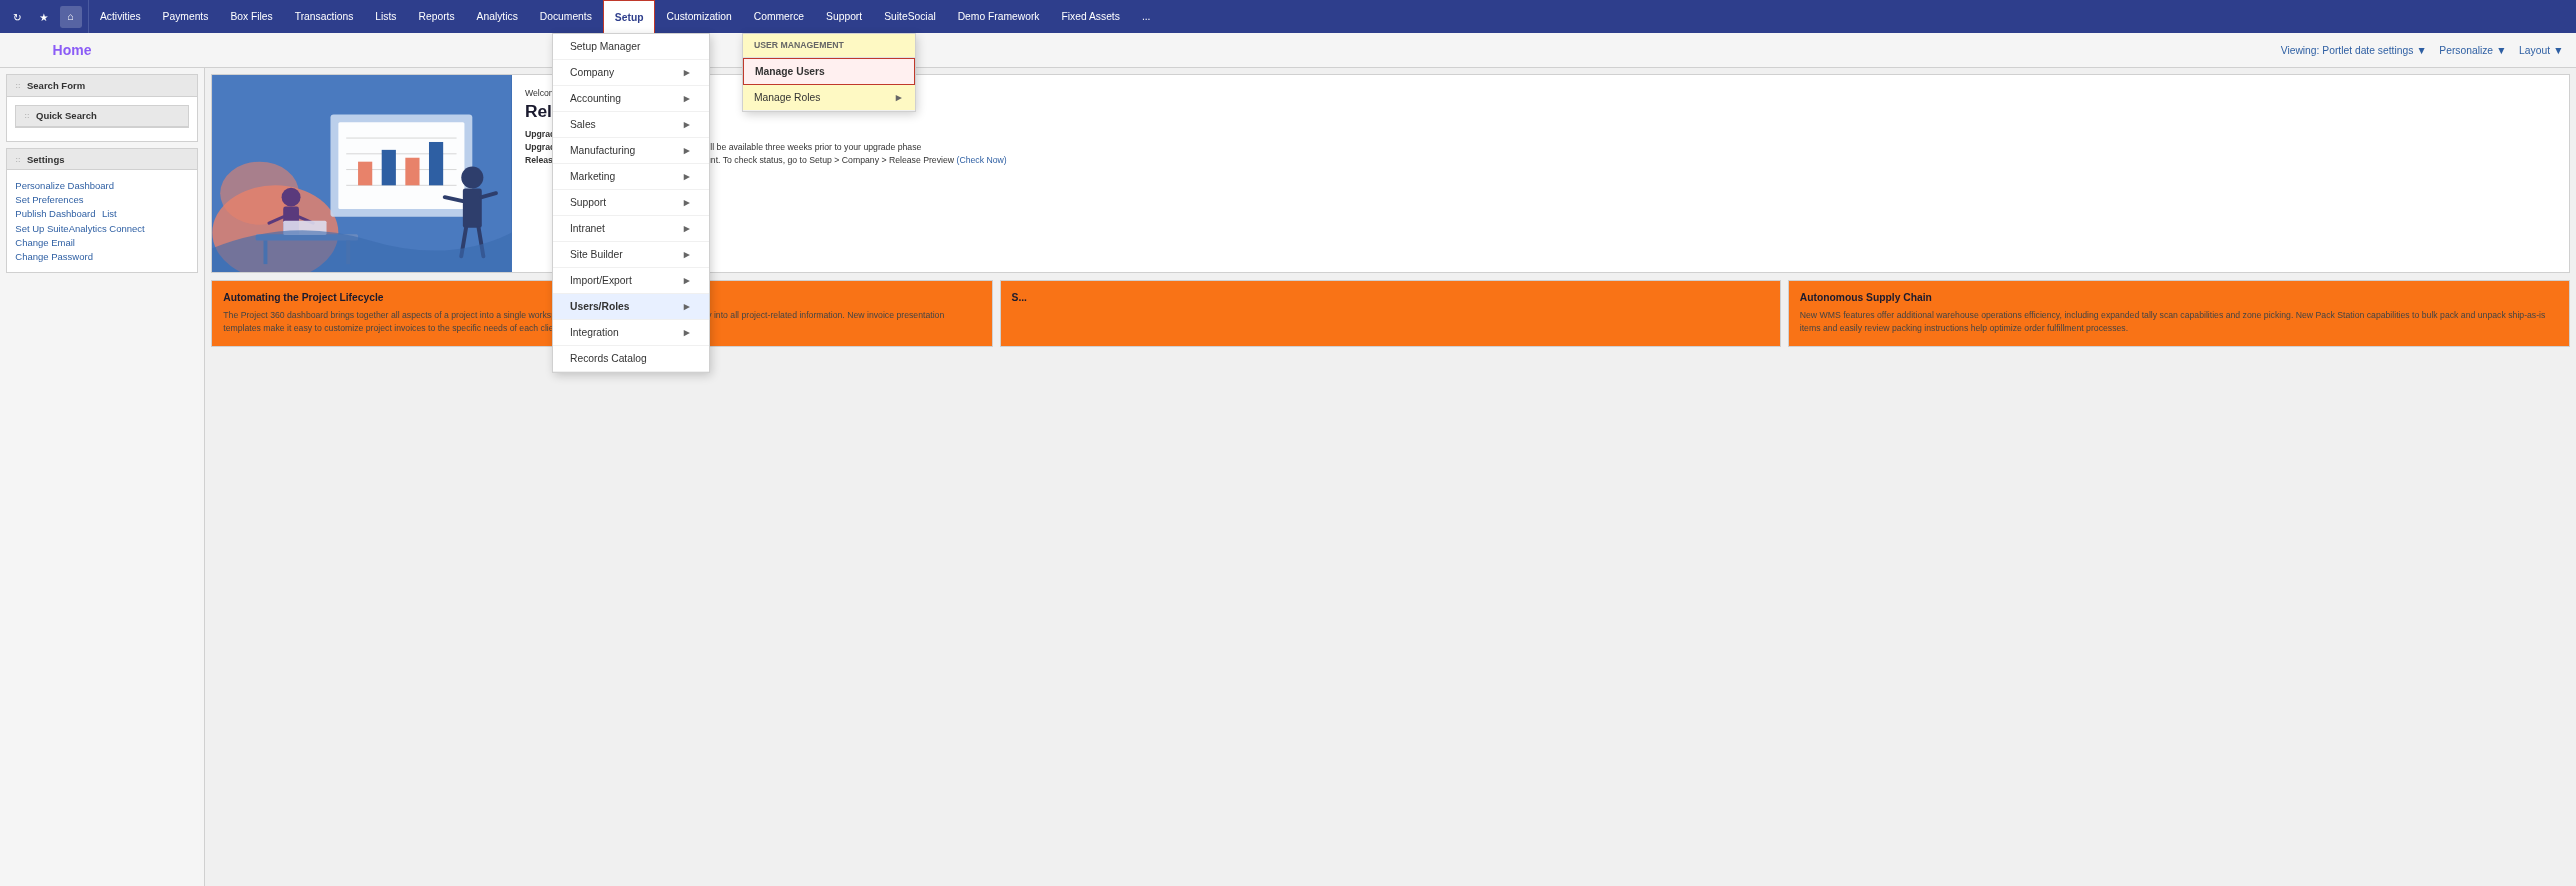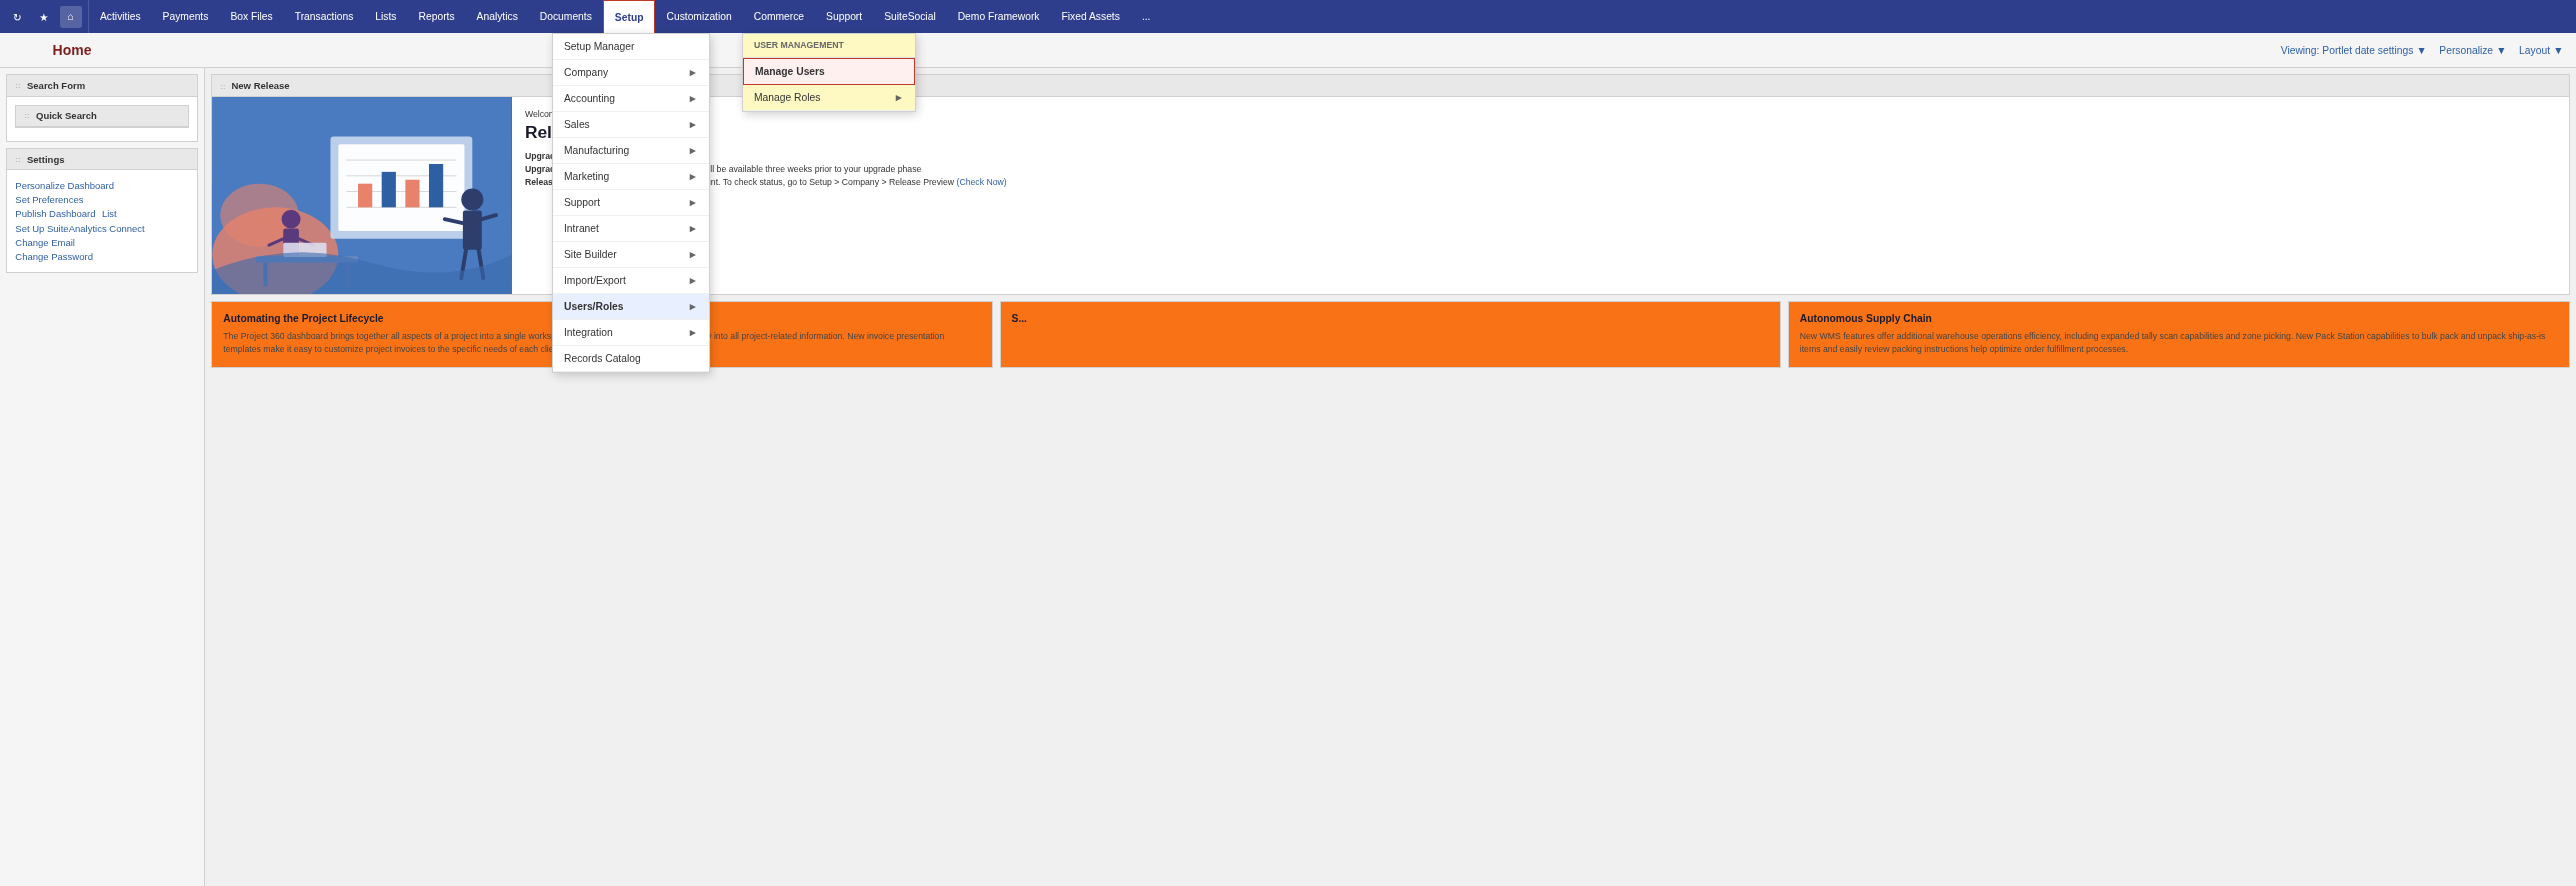--- a/index.html
+++ b/index.html
@@ -59,21 +59,21 @@
       background: #f5f5f5;
       border-bottom: 0.8px solid #d0d0d0;
       display: flex;
       align-items: center;
       padding: 6.3px 12.6px;
       height: 35px;
     }
     .subheader-title {
       font-size: 14px;
       font-weight: bold;
-      color: #7f1d1d;
+      color: #8b5cf6;
       flex: 1;
       padding-left: 40px;
     }
     .subheader-actions {
       display: flex;
       align-items: center;
       gap: 12.6px;
     }
     .subheader-action {
       color: #2e5fa3;
@@ -265,21 +265,21 @@
       background: white;
       border: 0.8px solid #d0d0d0;
       box-shadow: 1.6px 3.2px 9.5px rgba(0,0,0,0.2);
       min-width: 158px;
       z-index: 200;
     }
     .dropdown-item {
       display: flex;
       align-items: center;
       justify-content: space-between;
-      padding: 7px 11px;
+      padding: 7px 17px;
       cursor: pointer;
       font-size: 10.3px;
       color: #333;
       border-bottom: 0.8px solid #f0f0f0;
     }
     .dropdown-item.highlighted {
       background: #e8f0ff;
       font-weight: bold;
     }
     .dropdown-arrow { color: #666; }
@@ -419,24 +419,20 @@
         <a class="settings-link">Change Email</a>
         <a class="settings-link">Change Password</a>
       </div>
     </div>
 
   </div>
 
   <div class="content-area">
 
     <div class="content-portlet">
-      <div class="content-portlet-header">
-        <span class="drag-handle">::</span>
-        <span>New Release</span>
-      </div>
       <div class="new-release-portlet">
 
         <div class="release-image">
           <svg viewBox="0 0 380 250" width="300" height="197" xmlns="http://www.w3.org/2000/svg">
 
             <rect width="380" height="250" fill="#4a7abf"></rect>
 
             <ellipse cx="80" cy="200" rx="80" ry="60" fill="#e8826a" opacity="0.8"></ellipse>
             <ellipse cx="60" cy="150" rx="50" ry="40" fill="#e8826a" opacity="0.6"></ellipse>
 

